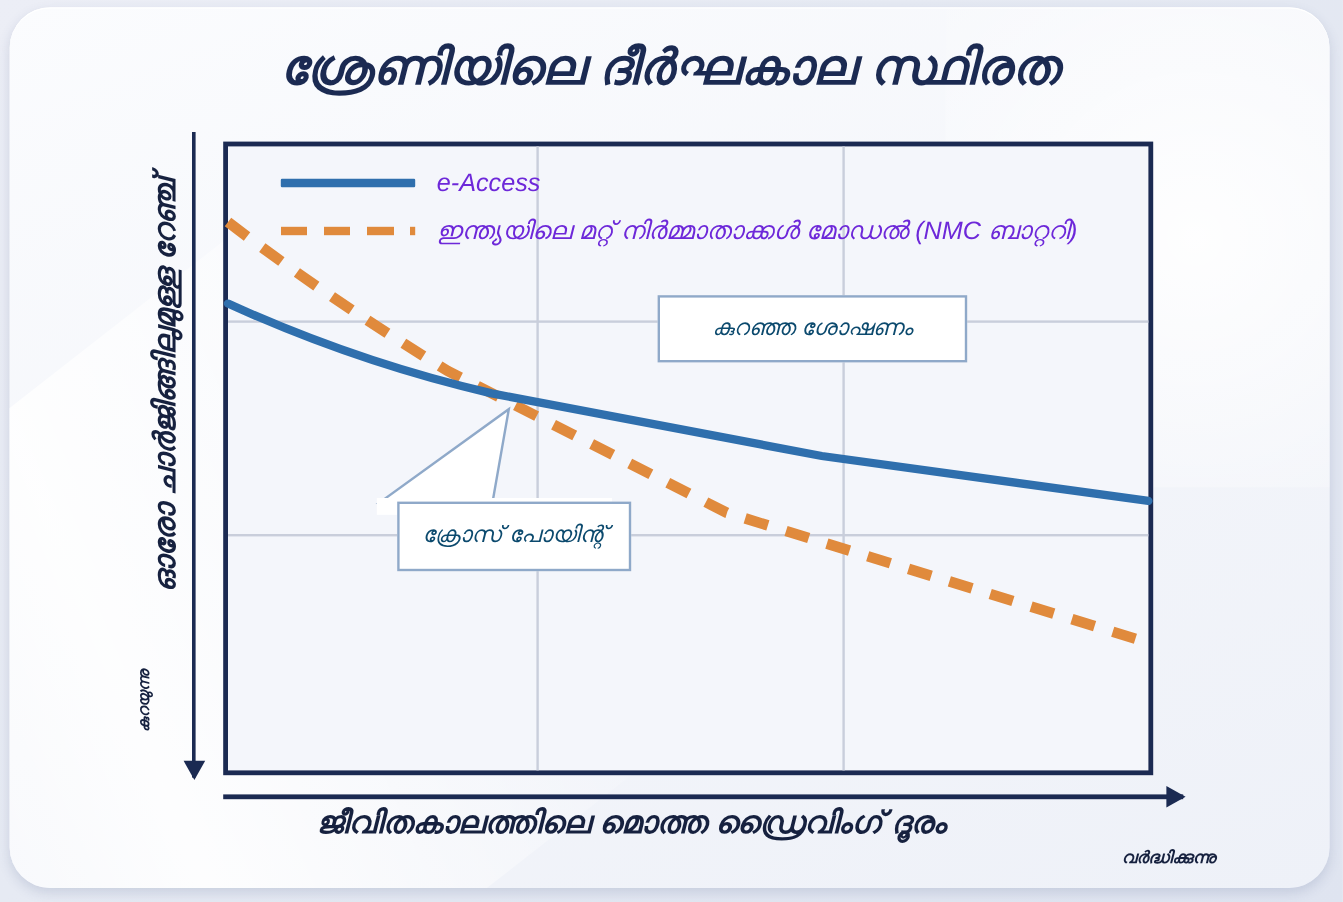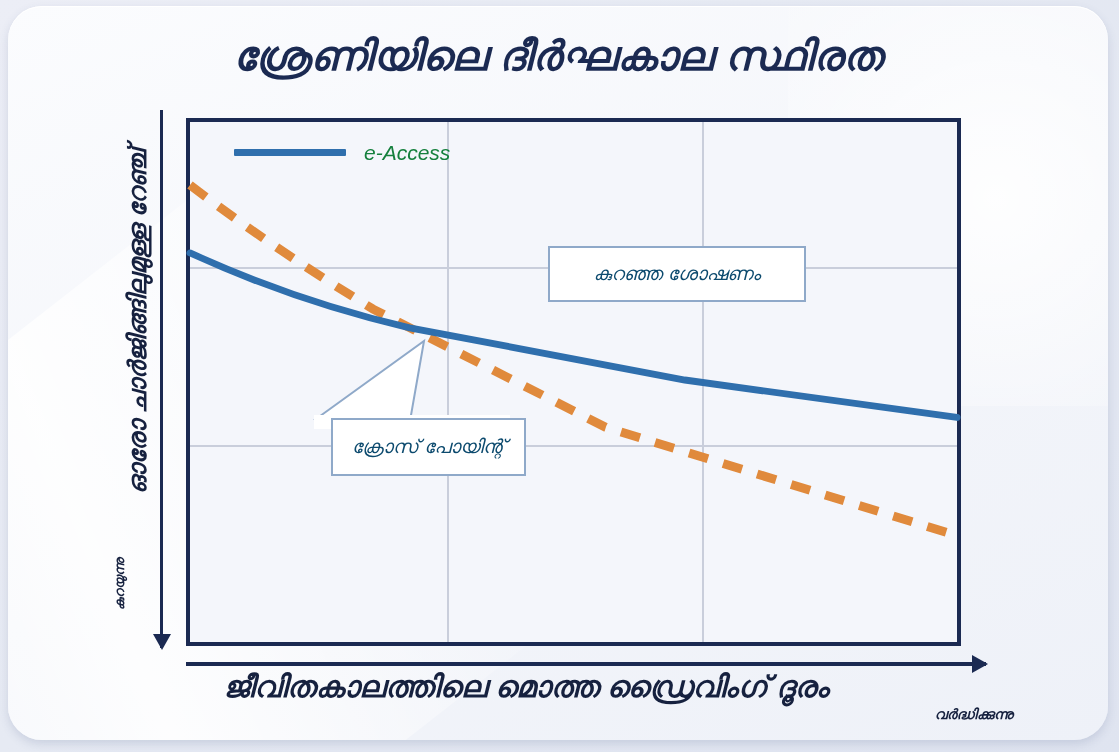--- a/index.html
+++ b/index.html
@@ -55,21 +55,21 @@
   .grid-h{position:absolute;left:0;right:0;height:2px;background:#c9cedb;}
 
   svg.lines{position:absolute;left:0;top:0;width:100%;height:100%;overflow:visible;}
 
   
   .legend{position:absolute;left:44px;top:18px;}
   .legend-row{display:flex;align-items:flex-start;margin-bottom:14px;}
   .swatch{width:112px;flex:0 0 112px;margin-top:9px;}
   .swatch-solid{height:7px;background:#2f6fad;border-radius:1px;}
   .swatch-dash{height:7px;background:repeating-linear-gradient(to right,#e08a3c 0px,#e08a3c 22px,rgba(0,0,0,0) 22px,rgba(0,0,0,0) 36px);}
-  .legend-label{font-size:21px;color:#15803d;line-height:1.25;padding-left:18px;}
+  .legend-label{font-size:21px;color:#6d28d9;line-height:1.25;padding-left:18px;}
 
   
   .box{
     position:absolute;background:#ffffff;border:2px solid #8fa9c9;
     display:flex;align-items:center;justify-content:center;
     font-size:19px;color:#0c4a6e;box-sizing:border-box;
   }
   #low-degradation-box{left:540px;top:240px;width:258px;height:56px;}
   #cross-point-box{left:323px;top:412px;width:195px;height:58px;}
   .callout-tail{position:absolute;overflow:visible;pointer-events:none;}
@@ -94,21 +94,21 @@
   }
 
   .xaxis-arrow{position:absolute;left:178px;top:656px;width:800px;height:4px;background:#1b2a52;}
   .xaxis-arrow:after{
     content:"";position:absolute;right:-2px;top:-7px;
     border-top:9px solid transparent;border-bottom:9px solid transparent;
     border-left:16px solid #1b2a52;
   }
   .xaxis-label{
     position:absolute;left:178px;top:664px;width:680px;text-align:center;
-    font-size:30px;font-weight:bold;color:#16213f;
+    font-size:26px;font-weight:bold;color:#16213f;
   }
   .xaxis-sub{
     position:absolute;left:865px;top:684px;width:140px;text-align:right;
     font-size:14px;font-weight:bold;color:#16213f;margin-top:16px;
   }
 </style>
 </head>
 <body>
 
 <div class="page">
@@ -144,20 +144,26 @@
                  L 775 300" fill="none" stroke="#2f6fad" stroke-width="7" stroke-linecap="round"></path>
       </svg>
 
       <div class="legend">
         <div class="legend-row">
           <div class="swatch">
             <div class="swatch-solid"></div>
           </div>
           <div class="legend-label">e-Access</div>
         </div>
+        <div class="legend-row">
+          <div class="swatch">
+            <div class="swatch-dash"></div>
+          </div>
+          <div class="legend-label">ഇന്ത്യയിലെ മറ്റ് നിർമ്മാതാക്കൾ മോഡൽ (NMC ബാറ്ററി)</div>
+        </div>
       </div>
     </div>
 
     <div class="box" id="low-degradation-box">കുറഞ്ഞ ശോഷണം</div>
 
     <svg class="callout-tail" style="left:306px;top:335px;width:200px;height:95px;">
       <polygon points="110,0 96,80 2,78" fill="#ffffff" stroke="#8fa9c9" stroke-width="2"></polygon>
       <rect x="0" y="74" width="196" height="14" fill="#ffffff" stroke="none"></rect>
     </svg>
 

